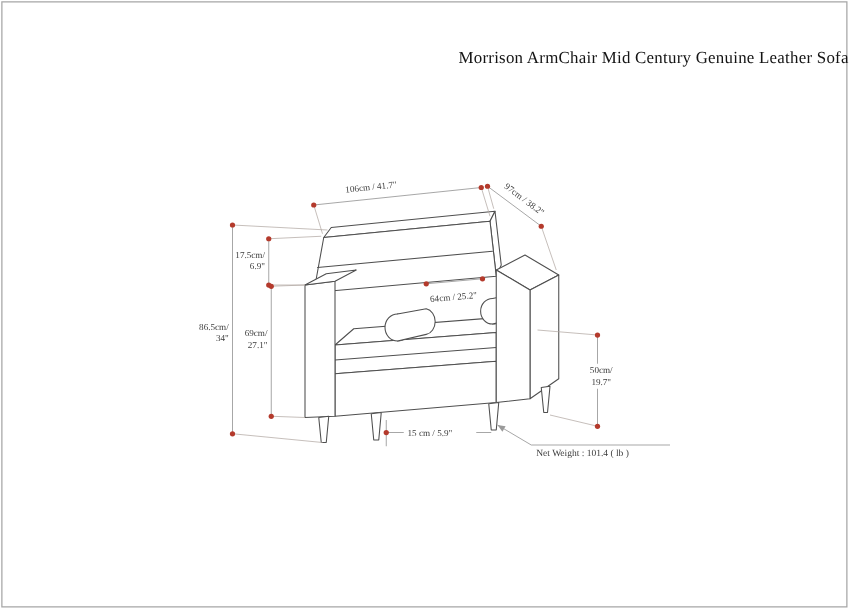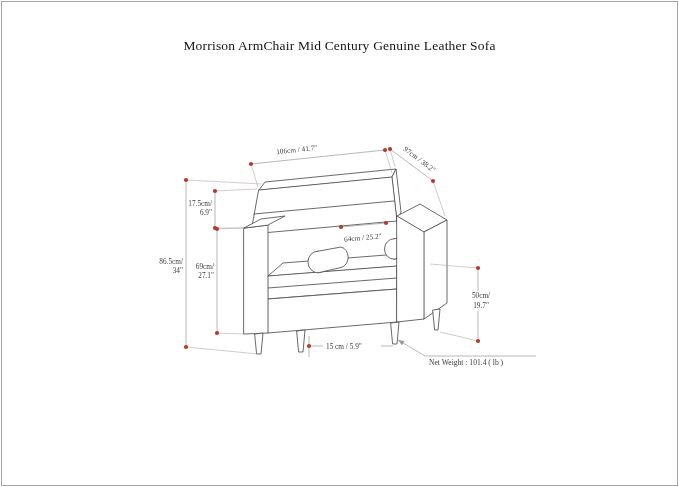--- a/index.html
+++ b/index.html
@@ -4,21 +4,21 @@
 <style>
   html,body{margin:0;padding:0;}
   body{
     width:679px;height:487px;background:#ffffff;position:relative;overflow:hidden;
     font-family:"Liberation Serif", serif;
   }
   .frame{
     position:absolute;inset:1px;border:1px solid #a6a6a6;pointer-events:none;
   }
   .title{
-    position:absolute;top:38px;left:0;width:679px;text-align:center;
+    position:absolute;top:38px;left:0;width:679px;text-align:right;
     font-size:13.5px;color:#141414;letter-spacing:.2px;
   }
   svg{position:absolute;top:0;left:0;}
   .chair path, .chair line, .chair ellipse{
     fill:#ffffff;stroke:#4f4f4f;stroke-width:.85;stroke-linejoin:round;stroke-linecap:round;
   }
   .chair .seam{fill:none;}
   .dims line, .dims path{stroke:#9a9a9a;stroke-width:.7;fill:none;}
   .dims .ext{stroke:#b3aaa4;stroke-width:.6;}
   .dims circle{fill:#b43a2c;stroke:none;}

